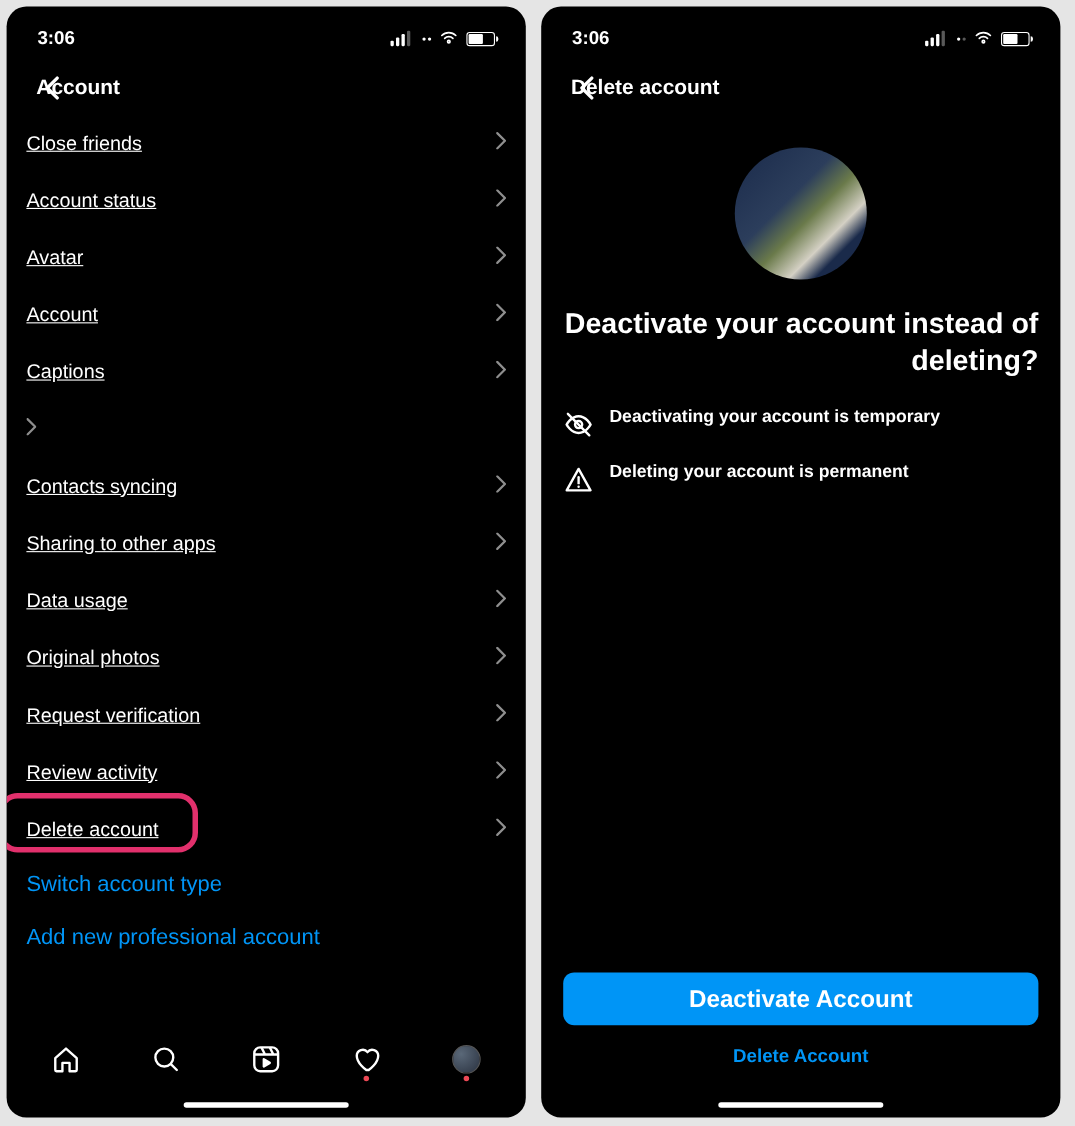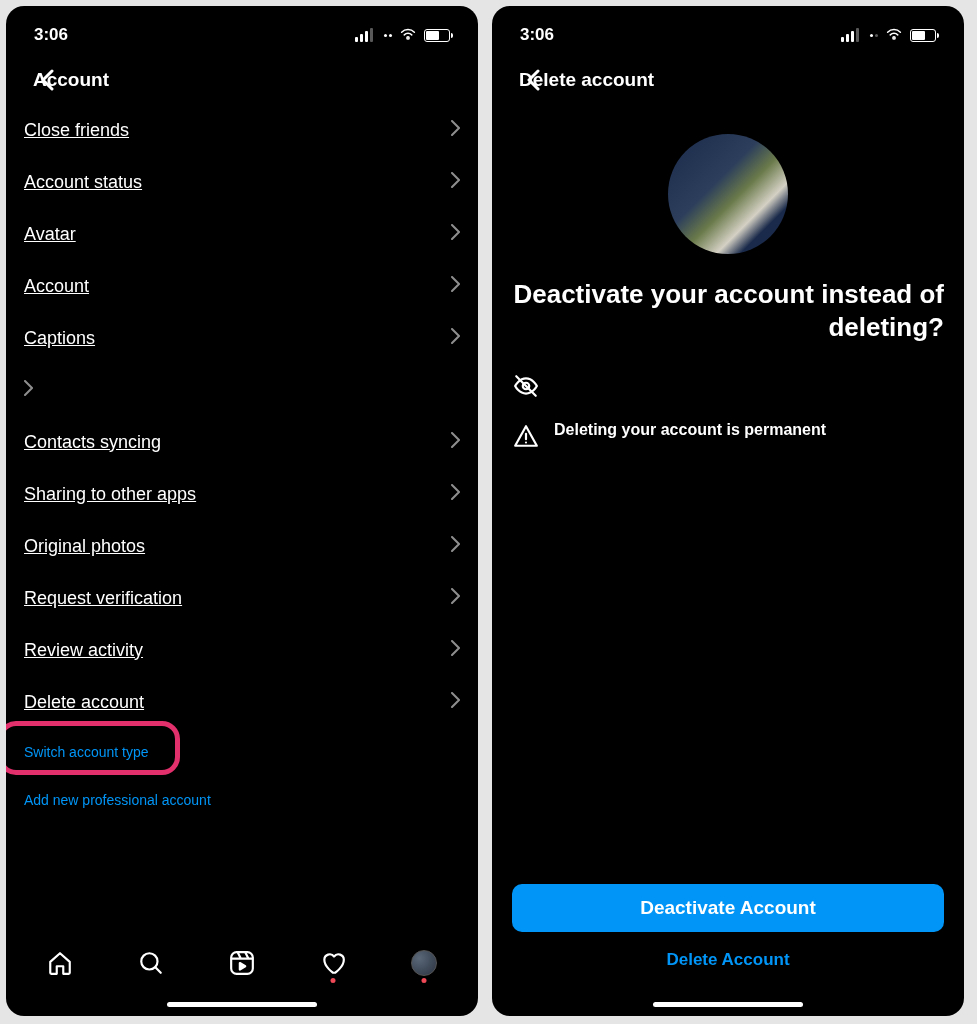--- a/index.html
+++ b/index.html
@@ -110,21 +110,21 @@
     height: 52px;
     font-size: 18px;
     font-weight: 400;
     text-decoration: underline;
   }
   .menu-item .chev {
     color: #8e8e8e;
   }
   .link-item {
     color: #0095f6;
-    font-size: 14px;
+    font-size: 20px;
     height: 48px;
     display:flex;
     align-items:center;
   }
   .highlight {
     position:absolute;
     border: 5px solid #e1306c;
     border-radius: 18px;
     pointer-events:none;
   }
@@ -203,21 +203,21 @@
     line-height: 1.35;
     color: #a8a8a8;
   }
   .spacer { flex:1; }
   .primary-btn {
     background: #0095f6;
     color:#fff;
     border:none;
     height: 48px;
     border-radius: 10px;
-    font-size: 19px;
+    font-size: 22px;
     font-weight: 700;
     margin-bottom: 18px;
   }
   .secondary-link {
     color:#0095f6;
     text-align:center;
     font-size:17px;
     font-weight:700;
     margin-bottom: 22px;
   }
@@ -301,20 +301,26 @@
             <path d="M1 1l7 7-7 7" stroke="#8e8e8e" stroke-width="2" fill="none" stroke-linecap="round"></path>
           </svg></span>
       </div>
     <div class="menu-item">
         <span>Sharing to other apps</span>
         <span class="chev"><svg width="9" height="16" viewBox="0 0 9 16">
             <path d="M1 1l7 7-7 7" stroke="#8e8e8e" stroke-width="2" fill="none" stroke-linecap="round"></path>
           </svg></span>
       </div>
     <div class="menu-item">
+        <span>Data usage</span>
+        <span class="chev"><svg width="9" height="16" viewBox="0 0 9 16">
+            <path d="M1 1l7 7-7 7" stroke="#8e8e8e" stroke-width="2" fill="none" stroke-linecap="round"></path>
+          </svg></span>
+      </div>
+    <div class="menu-item">
         <span>Original photos</span>
         <span class="chev"><svg width="9" height="16" viewBox="0 0 9 16">
             <path d="M1 1l7 7-7 7" stroke="#8e8e8e" stroke-width="2" fill="none" stroke-linecap="round"></path>
           </svg></span>
       </div>
     <div class="menu-item">
         <span>Request verification</span>
         <span class="chev"><svg width="9" height="16" viewBox="0 0 9 16">
             <path d="M1 1l7 7-7 7" stroke="#8e8e8e" stroke-width="2" fill="none" stroke-linecap="round"></path>
           </svg></span>
@@ -415,20 +421,21 @@
 
     <div class="info-row">
       <div class="info-icon">
         <svg width="26" height="26" viewBox="0 0 24 24" fill="none">
             <path d="M2 12s3.5-7 10-7 10 7 10 7-3.5 7-10 7S2 12 2 12z" stroke="#fff" stroke-width="2"></path>
             <circle cx="12" cy="12" r="3" stroke="#fff" stroke-width="2"></circle>
             <path d="M3 3l18 18" stroke="#fff" stroke-width="2" stroke-linecap="round"></path>
           </svg>
       </div>
       <div class="info-text">
+        <div class="info-title">Deactivating your account is temporary</div>
       </div>
     </div>
 
     <div class="info-row">
       <div class="info-icon">
         <svg width="26" height="26" viewBox="0 0 24 24" fill="none">
             <path d="M12 3l10 18H2L12 3z" stroke="#fff" stroke-width="2" stroke-linejoin="round"></path>
             <path d="M12 10v5" stroke="#fff" stroke-width="2" stroke-linecap="round"></path>
             <circle cx="12" cy="18" r="1" fill="#fff"></circle>
           </svg>

